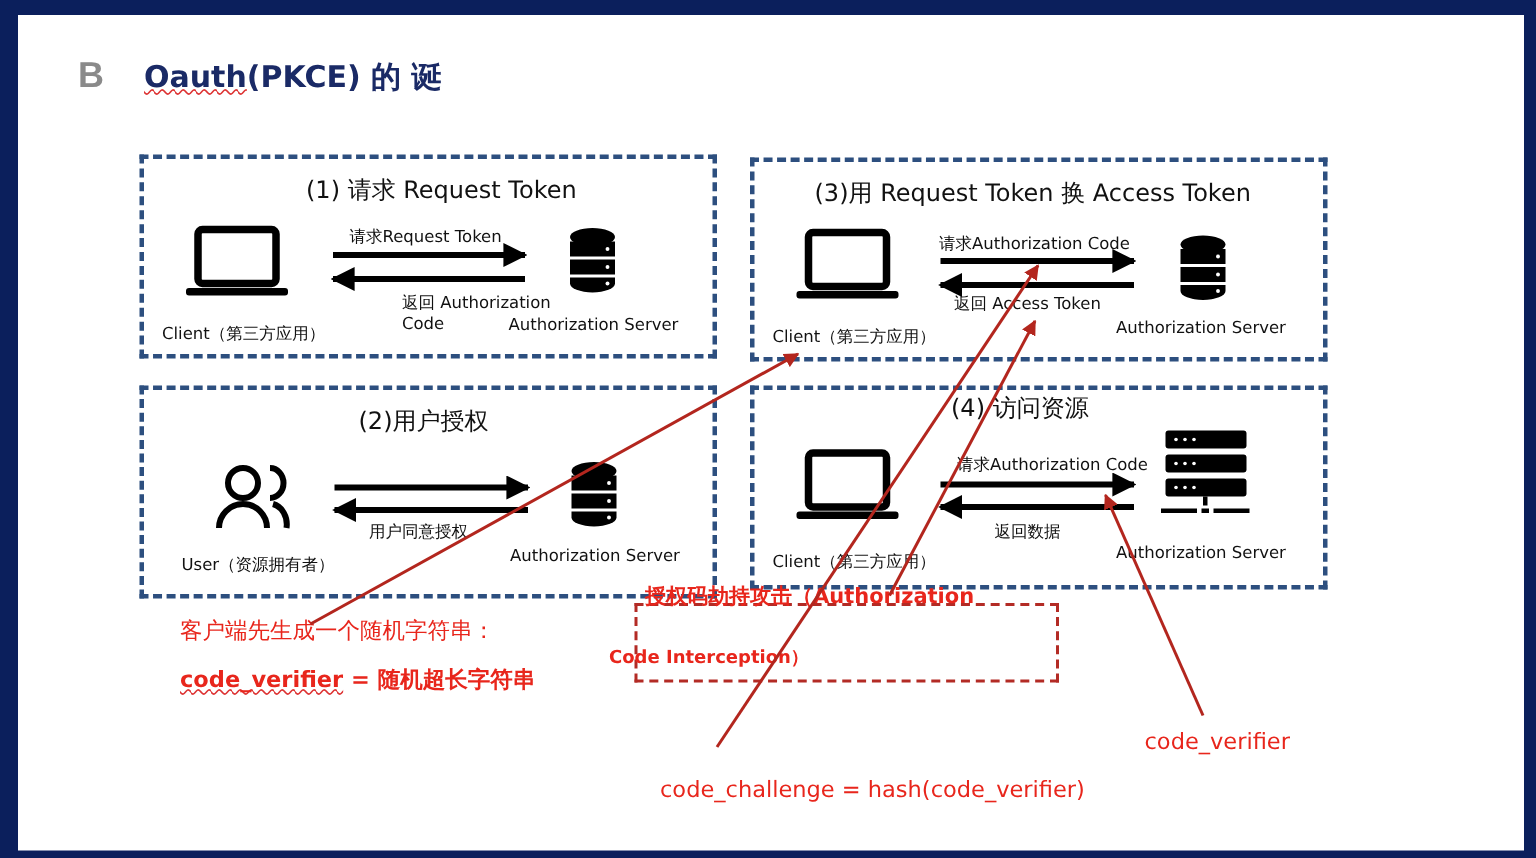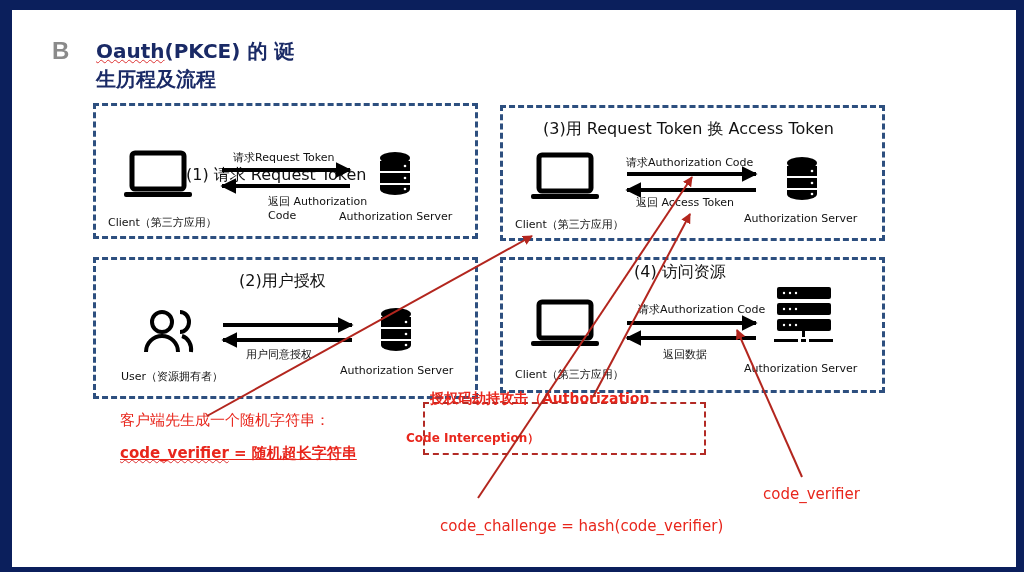--- a/index.html
+++ b/index.html
@@ -18,24 +18,24 @@
   .wavy { text-decoration: underline wavy #d33; text-decoration-thickness:1px; }
   .attack { position:absolute; left:423px; top:402px; width:283px; height:53px; border:2px dashed #b32b25; box-sizing:border-box; }
   svg.overlay { position:absolute; left:0; top:0; }
 </style>
 </head>
 <body>
 
 <div class="slide"></div>
 
 <div class="abs section-letter">B</div>
-<div class="abs title"><span class="u">Oauth</span><span>(PKCE) 的 诞</span><br><span>生历程及流程</span></div>
+<div class="abs title"><span class="u">Oauth</span><span>(PKCE) 的 诞</span><br></div>
 
 <div class="panel" style="left:93px;top:103px;width:385px;height:136px;"></div>
-<div class="ptitle" style="left:186px;top:117px;margin-top:48px;">(1) 请求 Request Token</div>
+<div class="ptitle" style="left:204px;top:117px;">(1) 请求 Request Token</div>
 <div class="lbl" style="left:233px;top:150px;">请求Request Token</div>
 <div class="alabel" style="left:228px;top:195px;"><span>返回 Authorization</span><br><span>Code</span></div>
 <div class="lbl" style="left:108px;top:215px;">Client（第三方应用）</div>
 <div class="lbl" style="left:339px;top:210px;">Authorization Server</div>
 
 <div class="panel" style="left:500px;top:105px;width:385px;height:136px;"></div>
 <div class="ptitle" style="left:543px;top:119px;">(3)用 Request Token 换 Access Token</div>
 <div class="lbl" style="left:626px;top:155px;">请求Authorization Code</div>
 <div class="lbl" style="left:636px;top:195px;">返回 Access Token</div>
 <div class="lbl" style="left:515px;top:217px;">Client（第三方应用）</div>
@@ -52,21 +52,21 @@
 <div class="lbl" style="left:638px;top:302px;">请求Authorization Code</div>
 <div class="lbl" style="left:663px;top:347px;">返回数据</div>
 <div class="lbl" style="left:515px;top:367px;">Client（第三方应用）</div>
 <div class="lbl" style="left:744px;top:362px;">Authorization Server</div>
 
 <div class="attack"></div>
 <div class="redtext bold" style="left:430px;top:388px;font-size:14px;">授权码劫持攻击（Authorization</div>
 <div class="redtext bold" style="left:406px;top:428px;font-size:12px;text-align:right;">Code Interception）</div>
 
 <div class="redtext" style="left:120px;top:410px;">客户端先生成一个随机字符串：</div>
-<div class="redtext bold" style="left:120px;top:443px;text-decoration:underline;"><span class="wavy">code_verifier</span><span> = 随机超长字符串</span></div>
+<div class="redtext bold" style="left:120px;top:443px;"><span class="wavy">code_verifier</span><span> = 随机超长字符串</span></div>
 <div class="redtext" style="left:440px;top:500px;margin-top:16px;">code_challenge = hash(code_verifier)</div>
 <div class="redtext" style="left:763px;top:484px;">code_verifier</div>
 
 <svg class="overlay" width="1024" height="572">
   <defs>
     <marker id="bk" viewBox="0 0 10 10" refX="9" refY="5" markerWidth="4" markerHeight="4" orient="auto">
       <path d="M0,0 L10,5 L0,10 z" fill="#000"></path>
     </marker>
     <marker id="rd" viewBox="0 0 10 10" refX="9" refY="5" markerWidth="5" markerHeight="5" orient="auto">
       <path d="M0,0 L10,5 L0,10 z" fill="#b3261e"></path>

